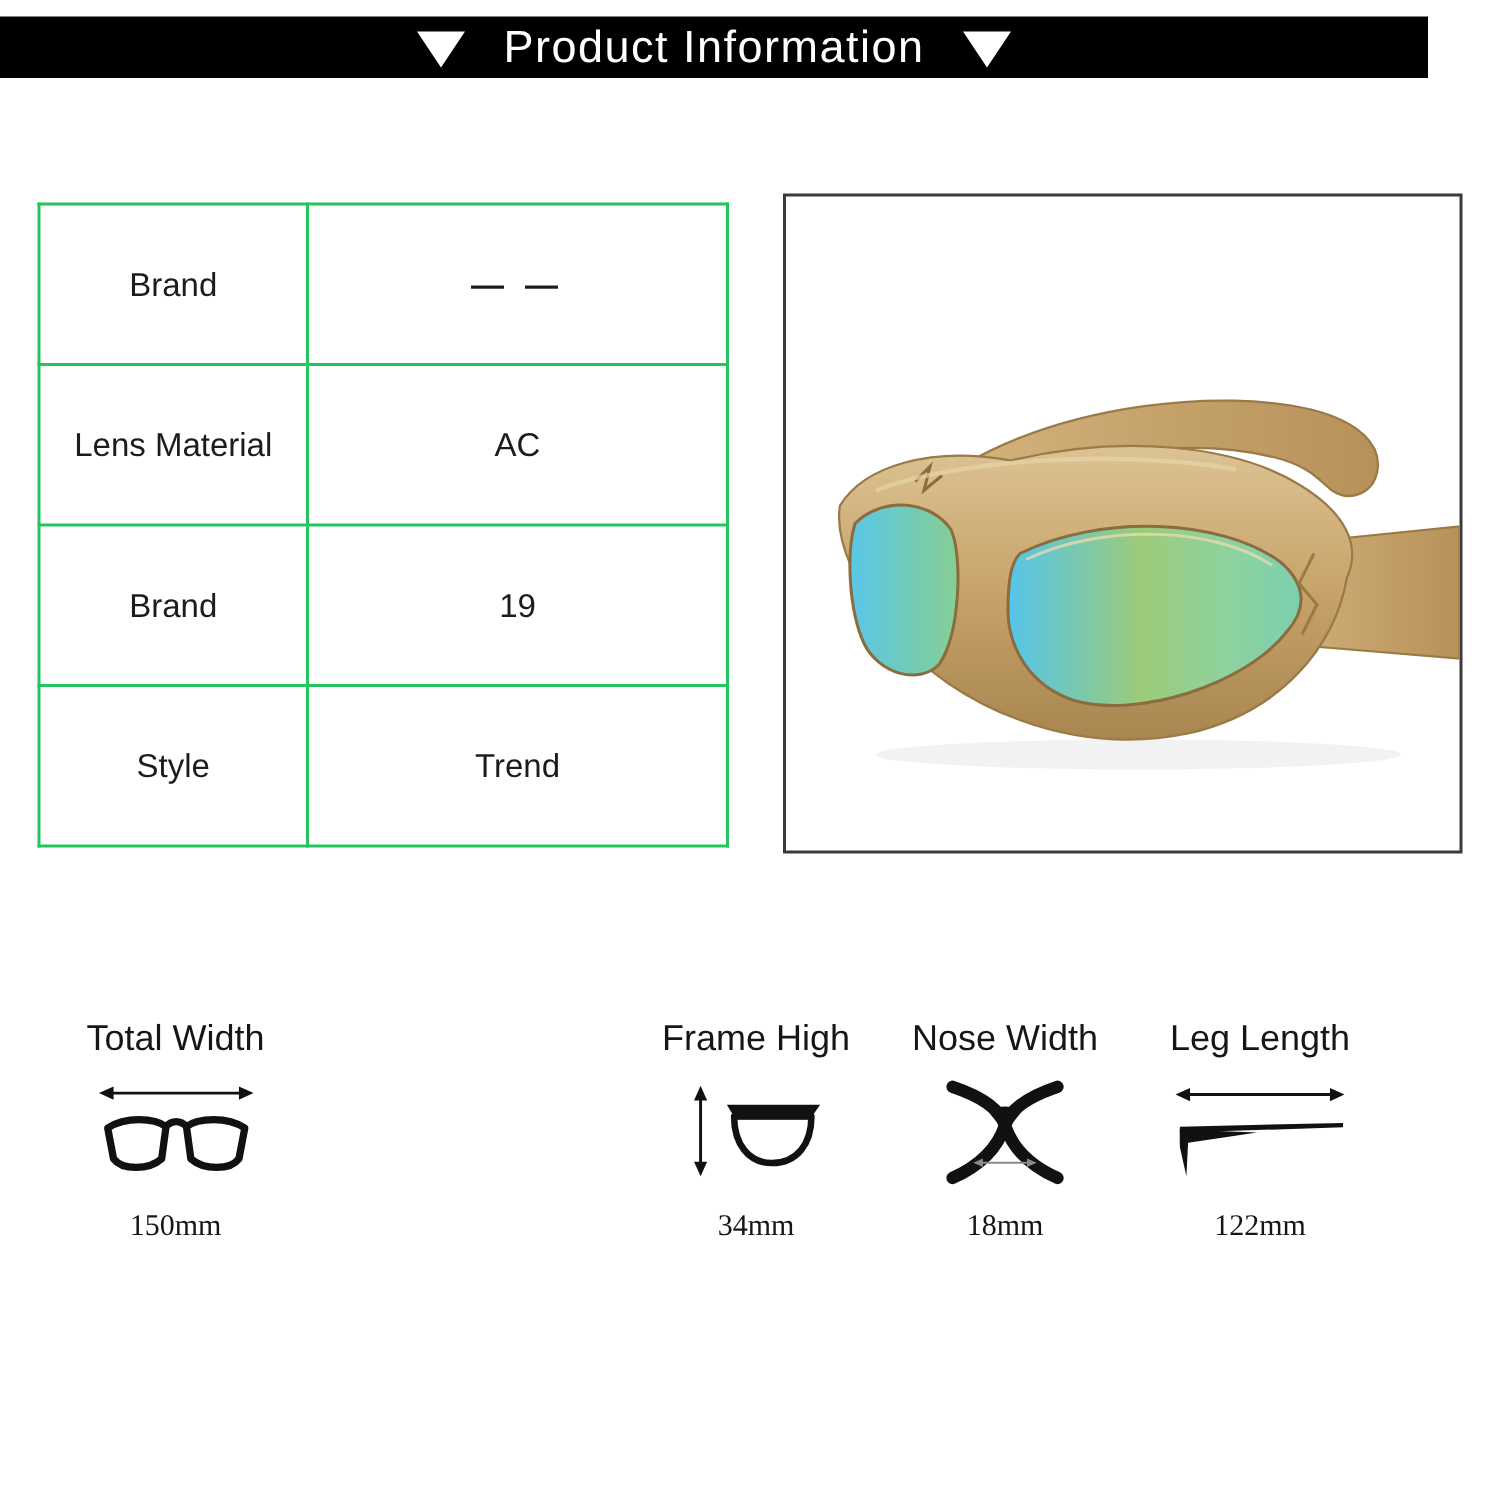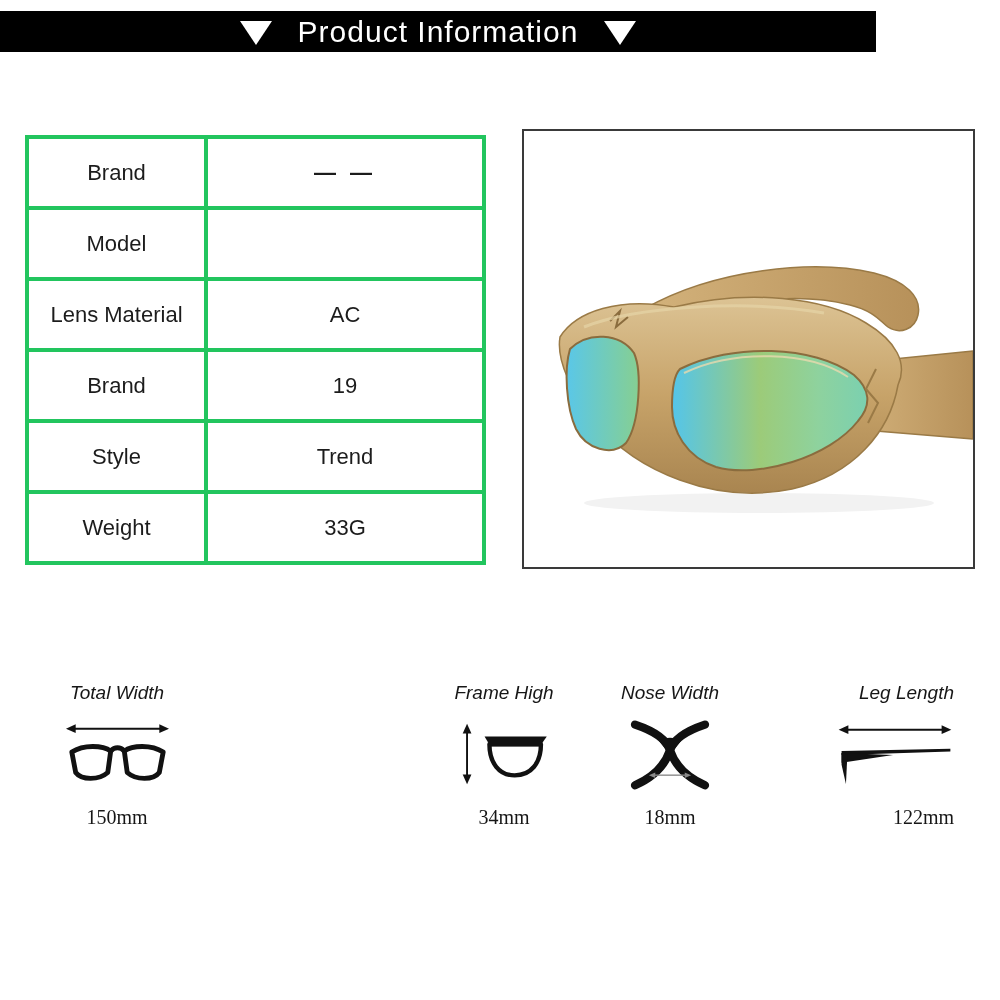--- a/index.html
+++ b/index.html
@@ -5,67 +5,67 @@
   html,body{margin:0;padding:0;}
   body{
     width:1000px;height:1000px;background:#ffffff;
     font-family:"Liberation Sans", sans-serif;color:#161616;
     position:relative;overflow:hidden;
   }
   .page{position:absolute;inset:0;}
 
   
   .header-bar{
-    position:absolute;left:0;top:11px;width:876px;height:41px;
+    position:absolute;left:0;top:11px;width:952px;height:41px;
     background:#000000;display:flex;align-items:center;justify-content:center;gap:26px;
   }
   .tri-down{
     width:0;height:0;border-left:16px solid transparent;border-right:16px solid transparent;
     border-top:24px solid #ffffff;margin-top:2px;
   }
   .header-title{
     color:#ffffff;font-size:30px;font-weight:400;letter-spacing:1px;white-space:nowrap;
   }
 
   
   .spec-table{
     position:absolute;left:25px;top:135px;width:461px;height:430px;
     border-collapse:collapse;table-layout:fixed;
   }
   .spec-table td{
-    border:4px solid #22c55e;text-align:center;vertical-align:middle;
+    border:2px solid #22c55e;text-align:center;vertical-align:middle;
     font-size:22px;color:#1c1c1c;padding:0;
   }
   .spec-table col.c1{width:179px;}
   .spec-table td.dashes{font-weight:bold;letter-spacing:4px;}
 
   
   .product-box{
     position:absolute;left:522px;top:129px;width:453px;height:440px;
     border:2px solid #3a3a3a;box-sizing:border-box;background:#ffffff;
     display:flex;align-items:center;justify-content:center;
   }
   .product-box svg{display:block;}
 
   
   .measure-item{
     position:absolute;top:680px;width:180px;height:170px;
     display:flex;flex-direction:column;align-items:center;
   }
-  .m-label{font-size:19px;color:#161616;white-space:nowrap;height:28px;line-height:26px;font-style:italic;}
+  .m-label{font-size:24px;color:#161616;white-space:nowrap;height:28px;line-height:26px;}
   .m-icon{height:92px;display:flex;align-items:center;justify-content:center;}
   .m-value{
     font-family:"Liberation Serif", serif;font-size:20px;color:#161616;
     height:34px;line-height:34px;white-space:nowrap;
   }
   .pos-0{left:27px;}   
   .pos-1{left:217px;}  
   .pos-2{left:414px;}  
   .pos-3{left:580px;}  
-  .pos-4{left:774px;align-items:flex-end;}  
+  .pos-4{left:750px;}  
 </style>
 </head>
 <body>
 
 <div class="page">
 
   <header class="header-bar">
     <span class="tri-down"></span>
     <h1 class="header-title">Product Information</h1>
     <span class="tri-down"></span>
@@ -75,38 +75,30 @@
     <colgroup>
         <col class="c1">
         <col>
       </colgroup>
     <tbody>
       <tr>
         <td>Brand</td>
         <td class="dashes">— —</td>
       </tr>
       <tr>
-        <td>Model</td>
-        <td></td>
-      </tr>
-      <tr>
         <td>Lens Material</td>
         <td>AC</td>
       </tr>
       <tr>
         <td>Brand</td>
         <td>19</td>
       </tr>
       <tr>
         <td>Style</td>
         <td>Trend</td>
-      </tr>
-      <tr>
-        <td>Weight</td>
-        <td>33G</td>
       </tr>
     </tbody>
   </table>
 
   <div class="product-box">
     <svg viewBox="0 0 449 436" width="449" height="436">
       <defs>
         <linearGradient id="gGold" x1="0" y1="0" x2="0" y2="1">
           <stop offset="0" stop-color="#dcc394"></stop>
           <stop offset="0.5" stop-color="#c7a369"></stop>

